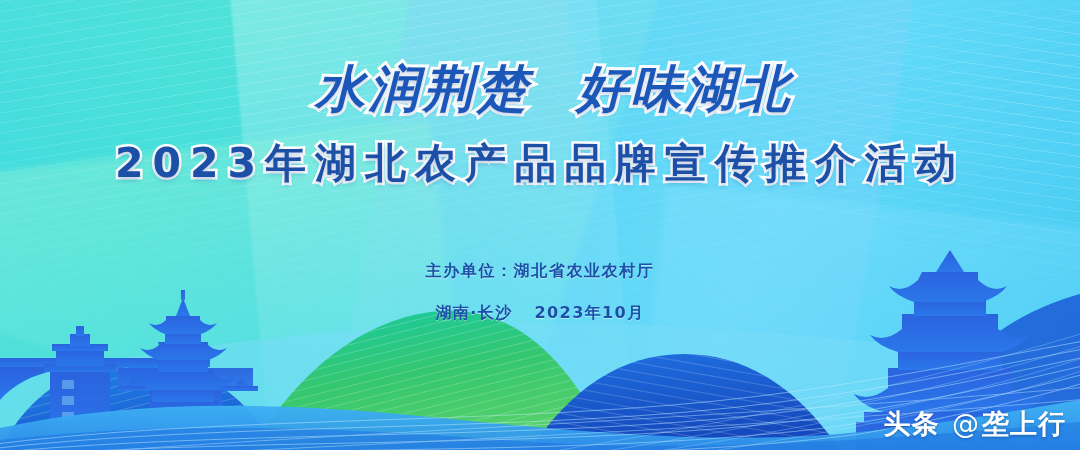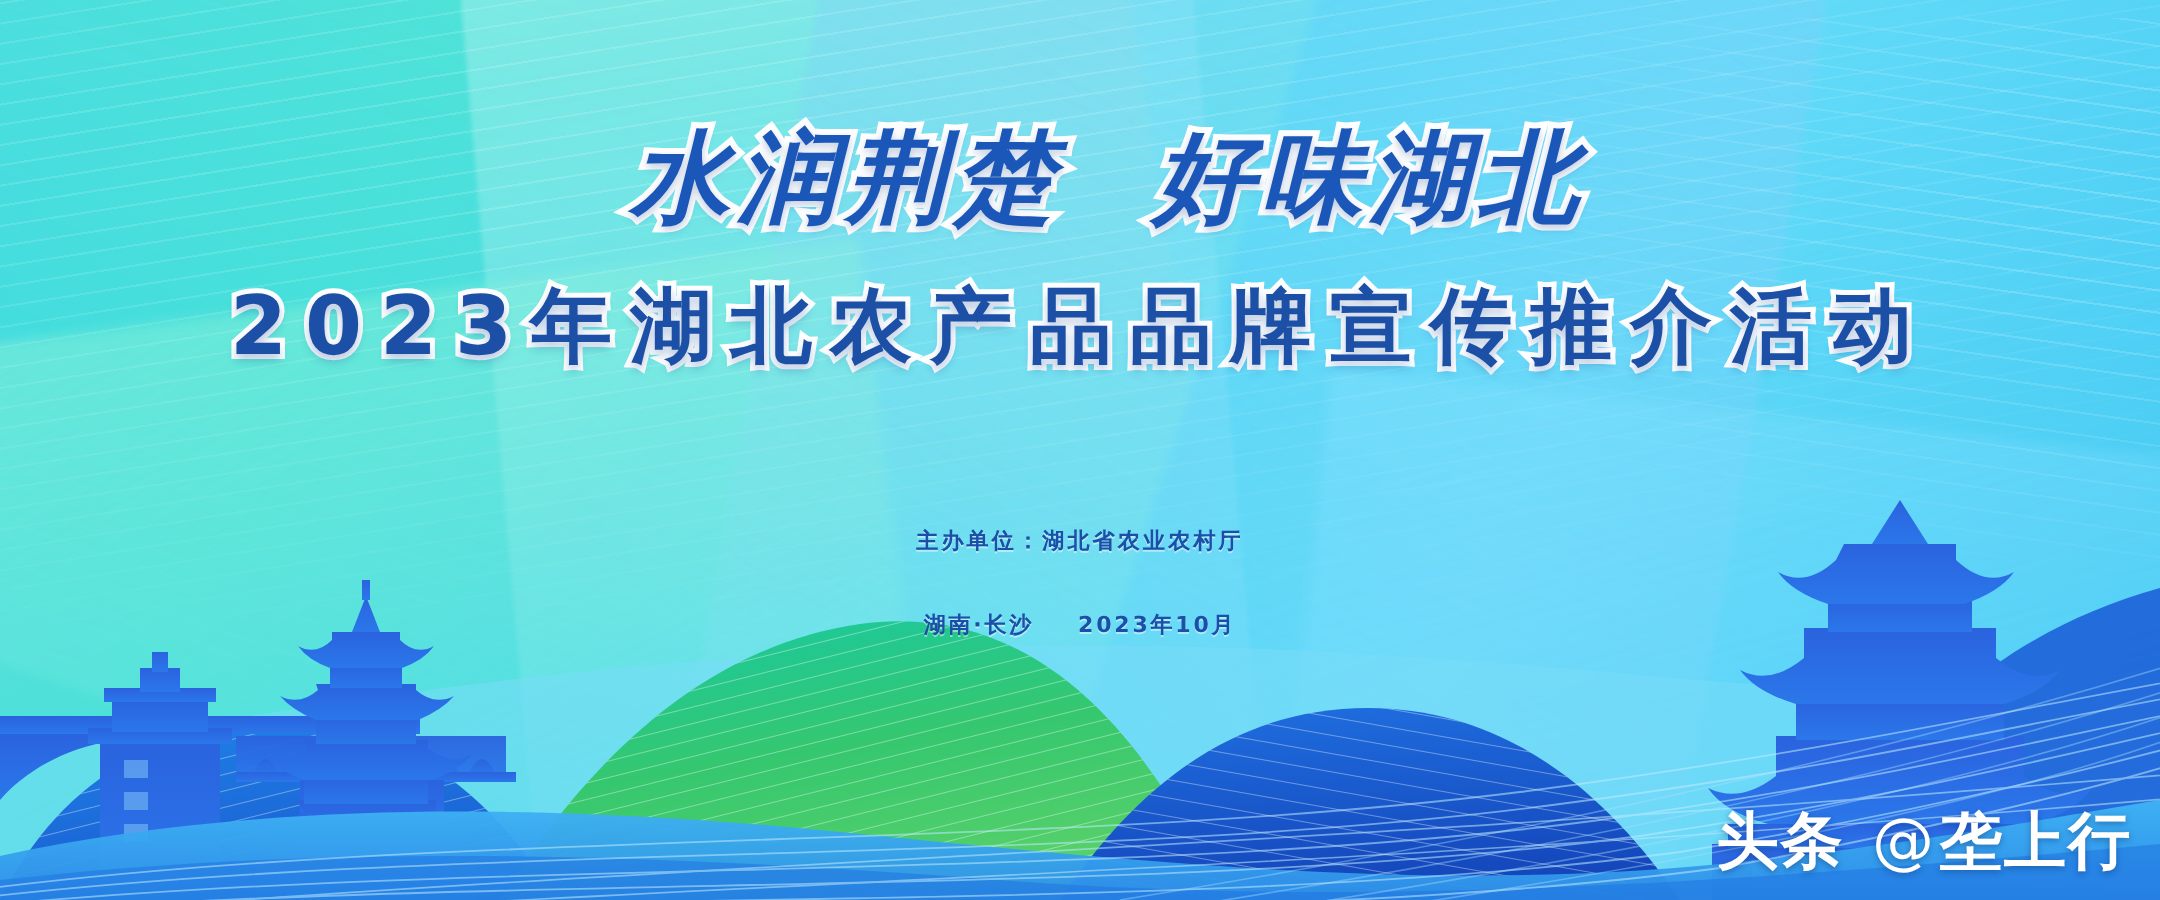--- a/index.html
+++ b/index.html
@@ -120,38 +120,38 @@
 
   
   .credits{
     position:absolute;top:262px;width:1080px;
     text-align:center;
     color:#1b4fa8;
     font-family:"DejaVu Sans","Liberation Sans",sans-serif;
     font-weight:700;
   }
   .credits .line{
-    font-size:11px;
+    font-size:16px;
     letter-spacing:1.6px;
     line-height:17px;
     text-shadow:0 1px 0 rgba(255,255,255,.45);
     white-space:nowrap;
   }
   .credits .line.place{
     margin-top:25px;
     letter-spacing:1.4px;
   }
   .credits .spacer{display:inline-block;width:22px;}
 
   
   .watermark{
     position:absolute;right:14px;bottom:8px;
     font-family:"DejaVu Sans","Liberation Sans",sans-serif;
     font-weight:700;
-    font-size:31px;
+    font-size:27px;
     color:#ffffff;
     letter-spacing:1px;
     text-shadow:0 1px 3px rgba(10,50,110,.45);
     white-space:nowrap;
   }
   .watermark .at{font-weight:400;margin:0 2px;}
 </style>
 </head>
 <body>
 

